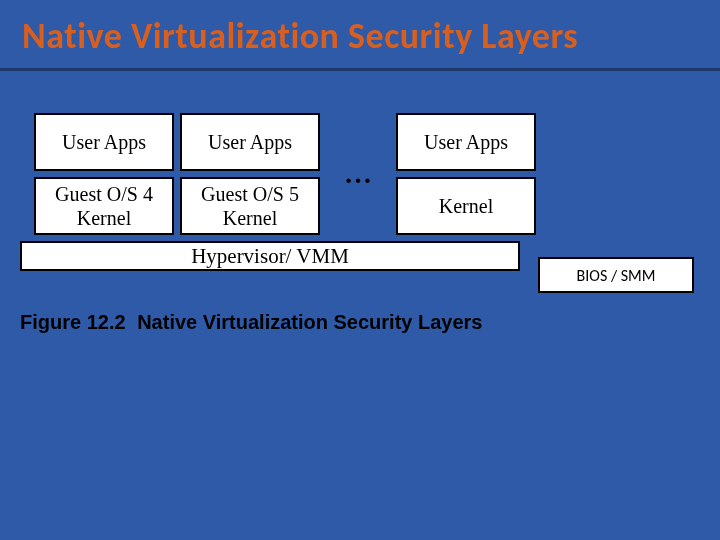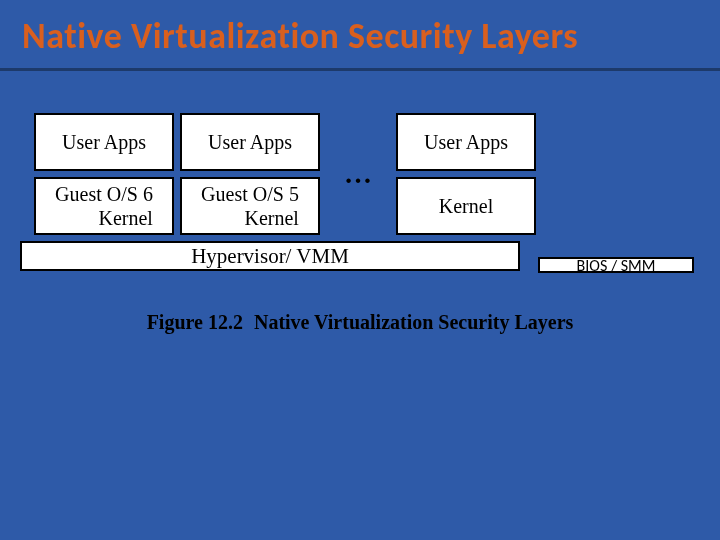--- a/index.html
+++ b/index.html
@@ -42,21 +42,21 @@
     flex-direction: column;
     width: 140px;
     margin-right: 6px;
   }
   .guest-col.last { margin-right: 0; }
   .box {
     background: #fff;
     border: 2px solid #000;
     color: #000;
     font-size: 20px;
-    text-align: right;
+    text-align: center;
     display: flex;
     align-items: center;
     justify-content: center;
     line-height: 1.2;
     padding: 6px 4px;
   }
   .box.apps { height: 58px; margin-bottom: 6px; }
   .box.kernel { height: 58px; }
   .ellipsis {
     width: 54px;
@@ -88,21 +88,21 @@
     font-size: 21px;
     display: flex;
     align-items: center;
     justify-content: center;
   }
   .bios {
     position: absolute;
     right: 6px;
     top: 16px;
     width: 156px;
-    height: 16px;
+    height: 36px;
     background: #fff;
     border: 2px solid #000;
     color: #000;
     font-family: Calibri, Arial, sans-serif;
     font-size: 16px;
     display: flex;
     align-items: center;
     justify-content: center;
   }
   .phys-row { margin-top: 6px; }
@@ -112,24 +112,23 @@
     background: #fff;
     border: 2px solid #000;
     color: #000;
     font-size: 21px;
     display: flex;
     align-items: center;
     justify-content: center;
     margin-left: 0px;
   }
   .caption {
-    font-family: Liberation Serif, serif;
+    font-family: Liberation Sans, sans-serif;
     font-size: 20px;
     color: #000;
-    text-align: center;
     margin-top: 24px;
   }
   .caption .fignum { font-weight: bold; }
   .caption .figtitle { font-weight: bold; margin-left: 6px; }
 </style>
 </head>
 <body>
 
 <div class="title">Native Virtualization Security Layers</div>
 <div class="title-underline"></div>
@@ -137,21 +136,21 @@
 
 <div class="diagram">
 
   <div class="guests-row">
     <div class="spacer-left"></div>
 
     <div class="guest-col">
       <div class="box apps">User Apps</div>
       <div class="box kernel">
         <div>
-          <div>Guest O/S 6</div>
+          <div>Guest O/S 4</div>
           <div>Kernel</div>
         </div>
       </div>
     </div>
 
     <div class="guest-col">
       <div class="box apps">User Apps</div>
       <div class="box kernel">
         <div>
           <div>Guest O/S 5</div>

